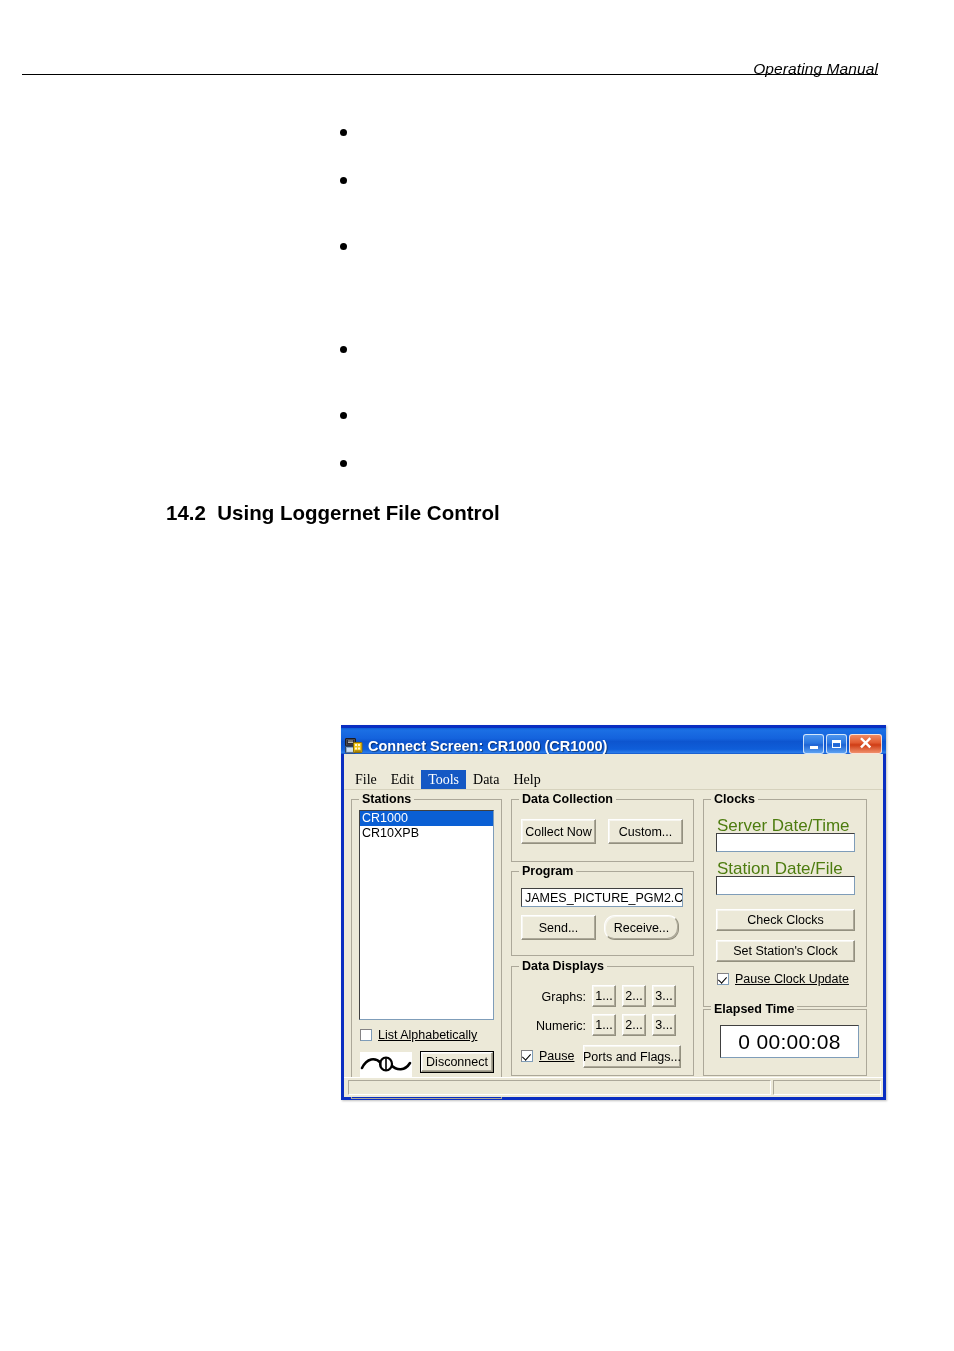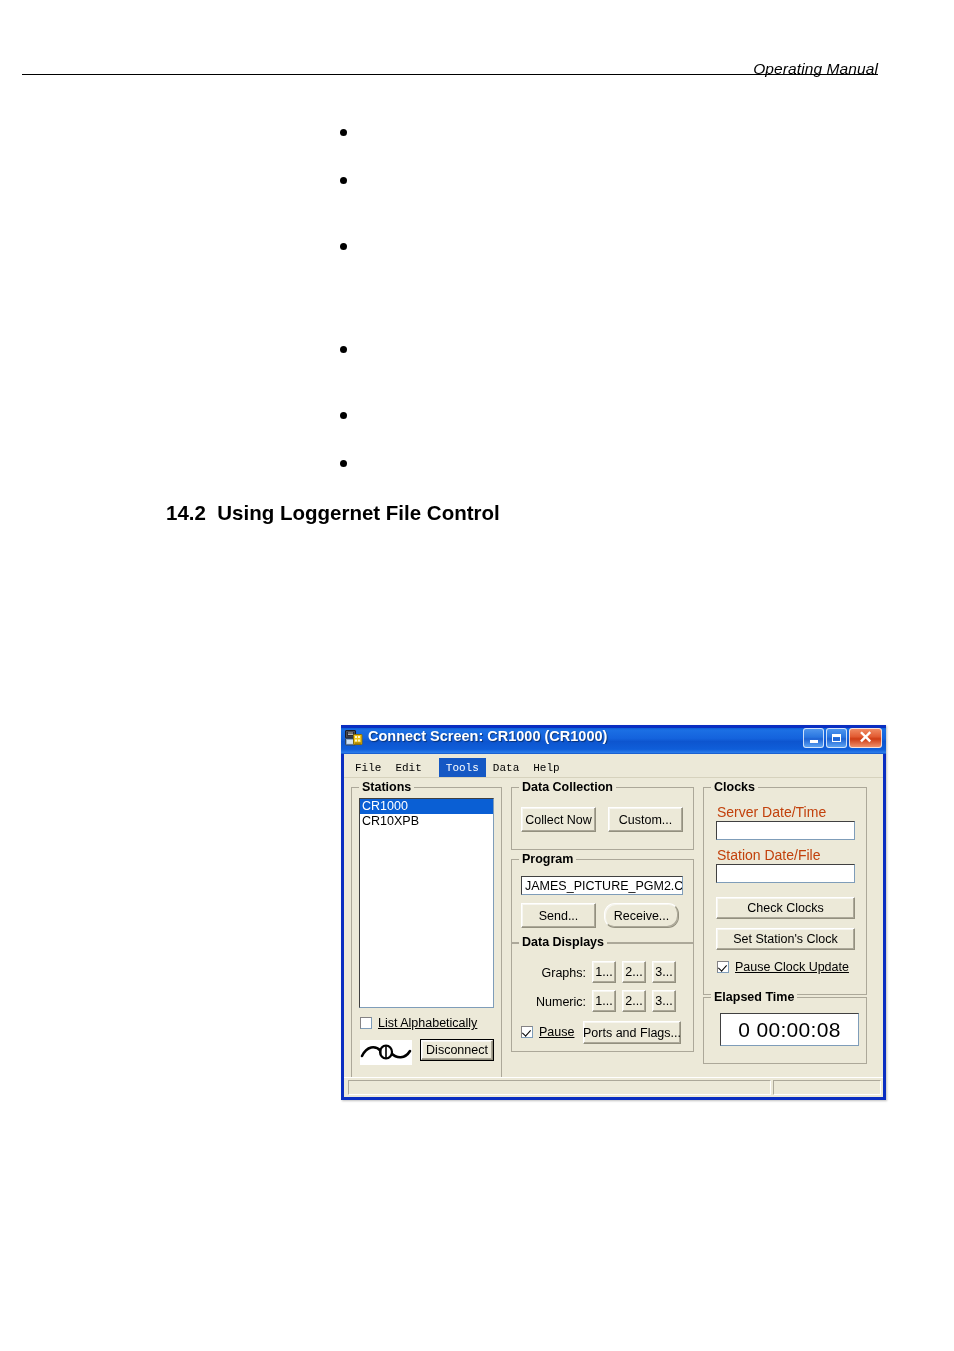--- a/index.html
+++ b/index.html
@@ -93,25 +93,25 @@
     box-shadow: 1px 1px 2px rgba(0,0,0,.25);
   }
   .titlebar {
     height: 26px;
     background: linear-gradient(to bottom,
         #0b5fd8 0%, #1b6fe4 8%, #1463dd 40%, #0d55cf 52%,
         #0f5ed9 82%, #2a7bea 94%, #1355c6 100%);
     border-top: 3px solid #0a2ec1;
     border-left: 0;
     display: flex;
-    align-items: flex-start;
+    align-items: flex-end;
     padding: 0 2px 0 4px;
     box-sizing: content-box;
     position: relative;
-    margin: 0 -3px 4px -3px;
+    margin: 0 -3px 16px -3px;
   }
   .title-icon {
     width: 18px;
     height: 18px;
     flex: none;
     margin-right: 5px;
     position: relative;
     top: 1px;
   }
   .title-text {
@@ -150,29 +150,29 @@
 
   .menubar {
     height: 19px;
     background: #ece9d8;
     display: flex;
     align-items: stretch;
     padding-left: 4px;
     border-bottom: 1px solid #d6d2bd;
   }
   .menu-item {
-    font-family: Liberation Mono, monospace;
-    font-size: 11px;
+    font-family: Liberation Serif, serif;
+    font-size: 14px;
     color: #000;
     padding: 0 7px;
     display: flex;
     align-items: center;
     cursor: default;
   }
-  .menu-item.active { background: #0a246a; color: #fff; margin-left: 10px; }
+  .menu-item.active { background: #0a246a; color: #fff; }
   .menu-item.active { background: #1558c4; }
 
   .client {
     position: relative;
     padding: 6px 7px 0 7px;
     height: calc(100% - 26px - 19px);
     box-sizing: border-box;
   }
 
   .grp {
@@ -293,39 +293,39 @@
     color: #000;
     display: flex; align-items: center;
     padding-left: 3px;
     overflow: hidden;
     white-space: nowrap;
   }
   .btn-send    { position: absolute; left: 9px; top: 43px; width: 75px; height: 25px; }
   .btn-receive { position: absolute; left: 92px; top: 43px; width: 75px; height: 25px; border-radius: 11px; }
 
   
-  .grp-datadisp { left: 167px; top: 164px; width: 183px; height: 110px; padding-left: 35px; }
+  .grp-datadisp { left: 167px; top: 176px; width: 183px; height: 110px; padding-left: 35px; }
   .dd-label {
     position: absolute;
     font-family: "Liberation Sans", sans-serif;
     font-size: 12.5px;
     color: #000;
     white-space: nowrap;
     text-align: right;
   }
   .dd-num-btn { position: absolute; width: 24px; height: 22px; font-size: 12.5px; }
   .chk-pause { position: absolute; left: 9px; top: 82px; }
   .btn-portsflags { position: absolute; left: 71px; top: 78px; width: 98px; height: 23px; }
 
   
   .grp-clocks { left: 359px; top: 9px; width: 164px; height: 208px; }
   .clk-label {
     position: absolute;
     font-family: "Liberation Sans", sans-serif;
-    font-size: 14px; color: #c2410c; white-space: nowrap; text-align: right;
+    font-size: 17px; color: #4d7c0f; white-space: nowrap; text-align: right;
   }
   .clk-field {
     position: absolute; left: 12px; width: 139px; height: 19px;
     background: #fff;
     border: 1px solid #7f9db9;
     border-top-color: #404040; border-left-color: #404040;
     box-sizing: border-box;
   }
   .btn-checkclocks { position: absolute; left: 12px; top: 109px; width: 139px; height: 22px; }
   .btn-setclock    { position: absolute; left: 12px; top: 140px; width: 139px; height: 22px; }

